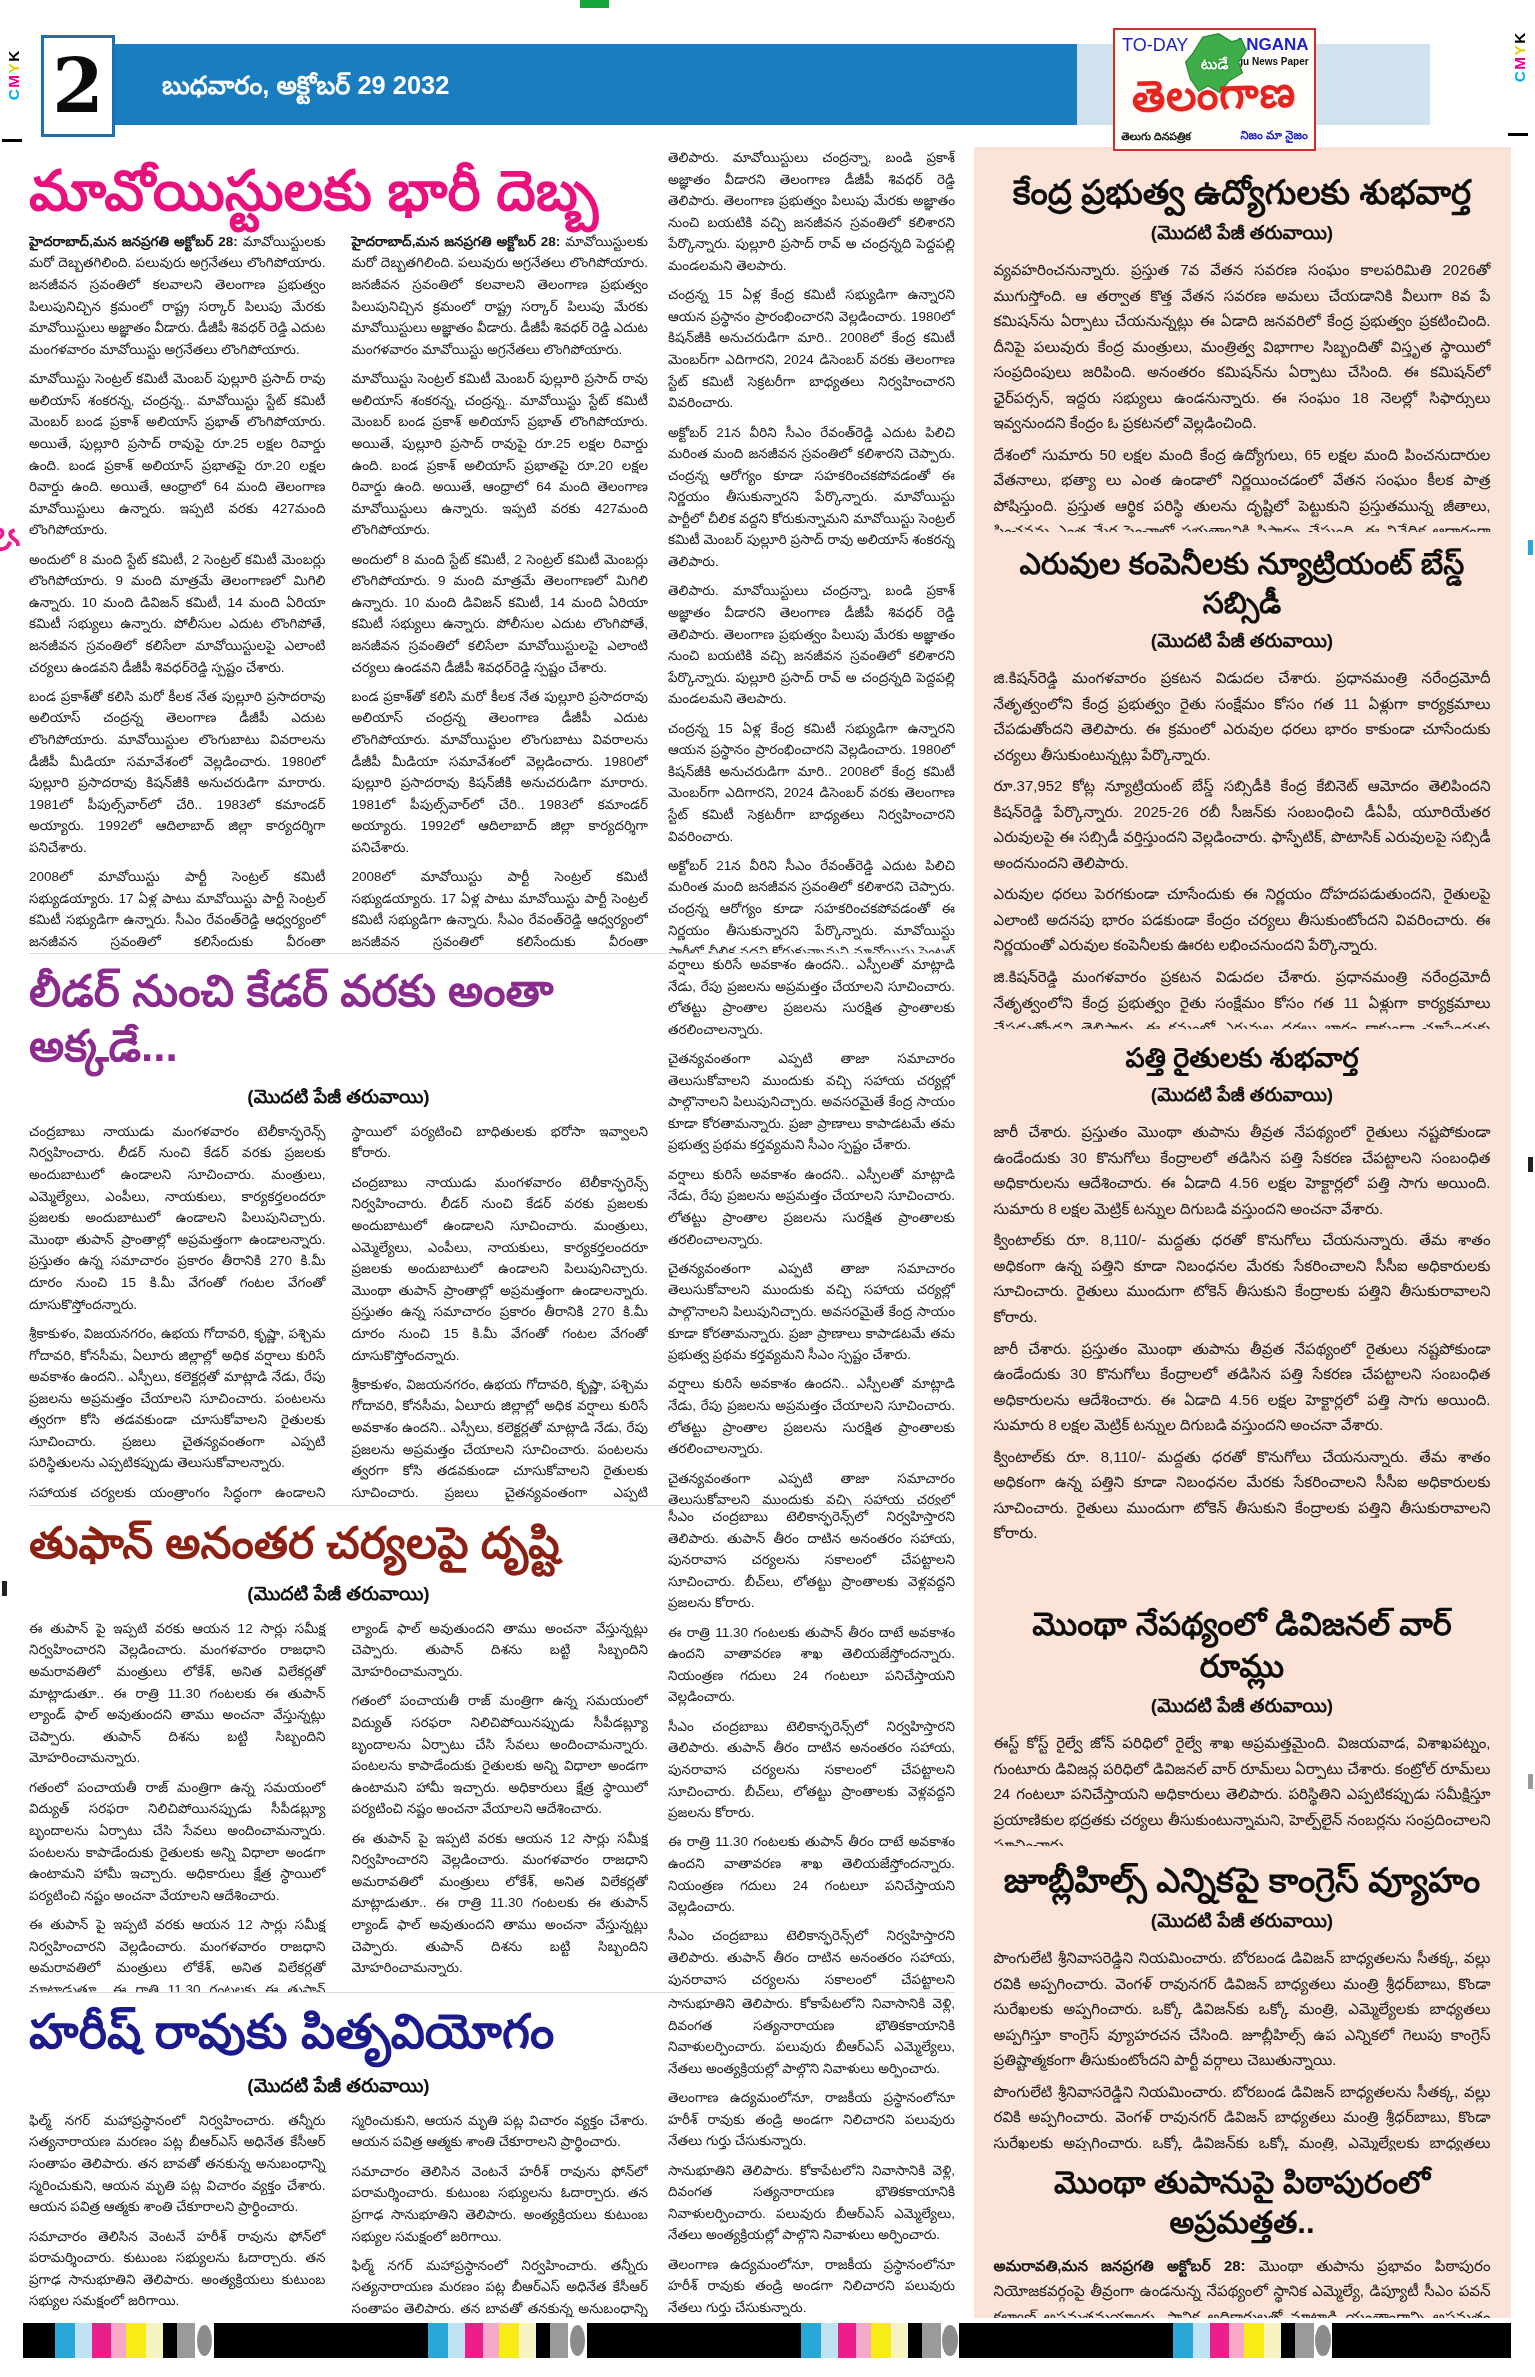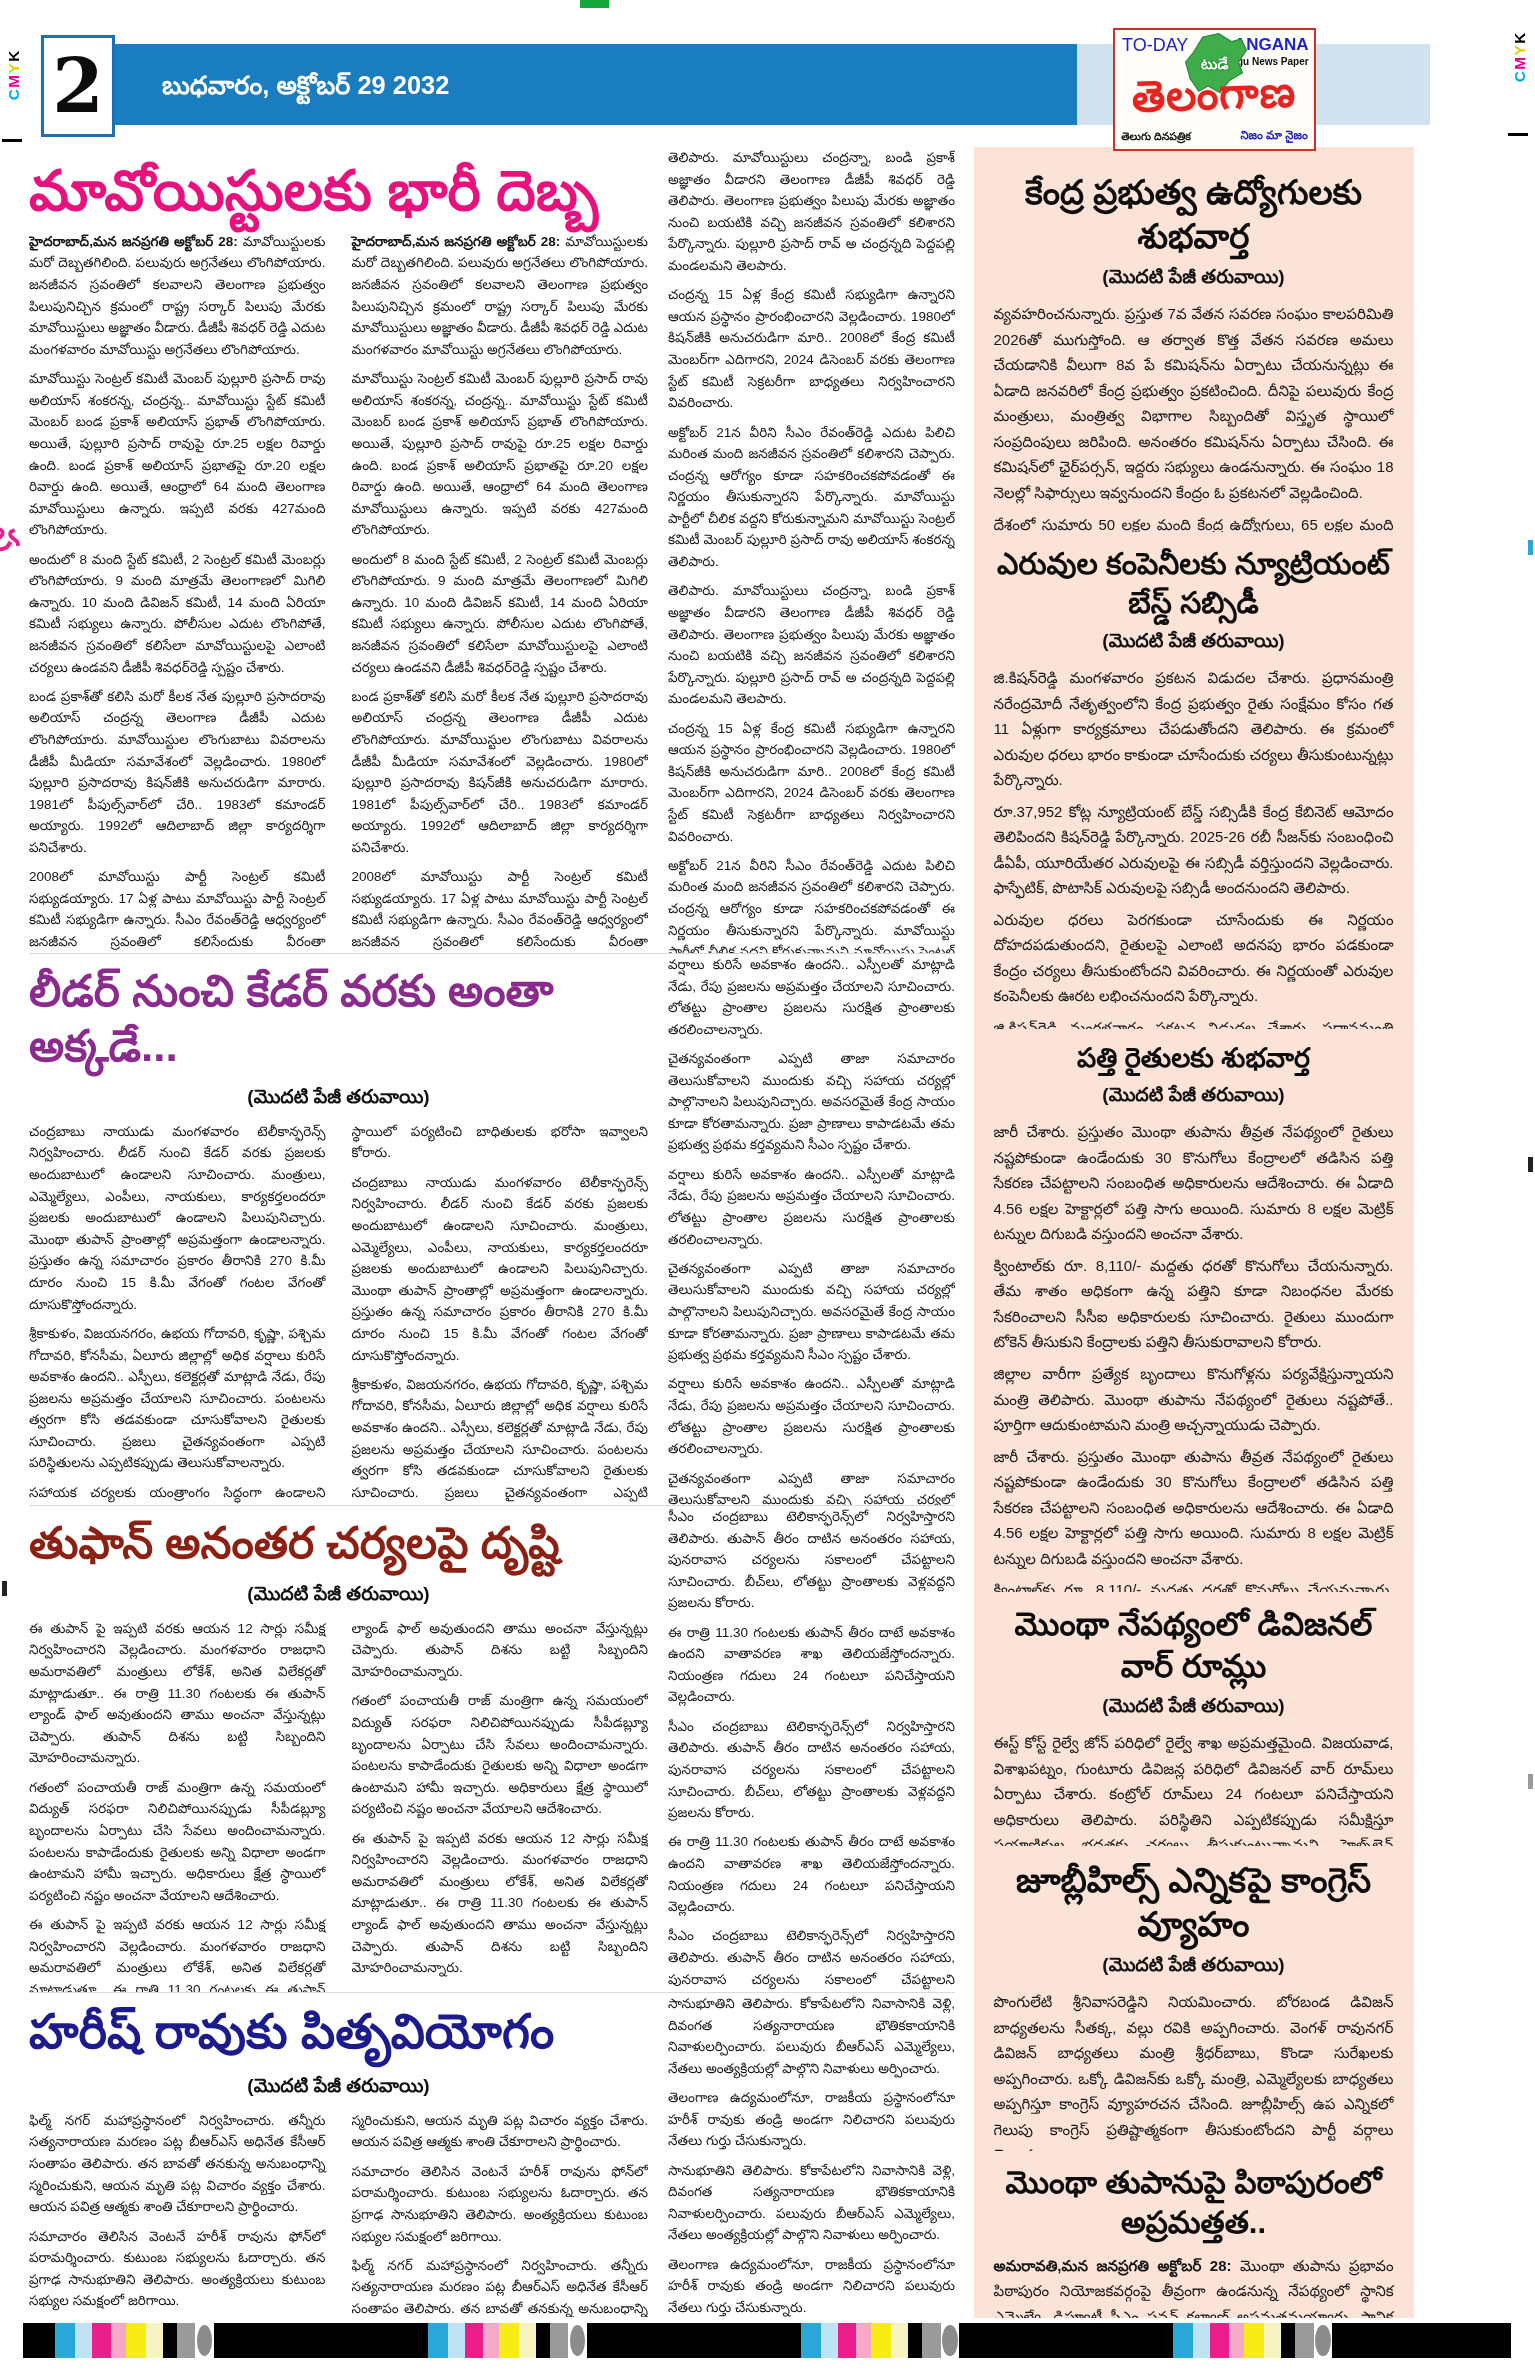--- a/index.html
+++ b/index.html
@@ -56,21 +56,21 @@
   .h-d{font-size:48px;}
   .continued{text-align:center;font-size:19px;font-weight:800;color:#131313;margin:7.7px 0 9.3px;}
   .twocol{column-count:2;column-gap:26px;flex:1;overflow:hidden;}
   .bodytext p{margin:0 0 7.7px;text-align:justify;font-size:13.5px;line-height:1.6;color:#151515;}
   .bodytext b{font-weight:800;}
   .art-a{height:806px;}
   .art-b{height:551px;}
   .art-c{height:486px;}
   .art-d{height:324px;}
   
-  .rail{width:440px;background:#fbe3d7;padding:10.8px 0 0;box-sizing:border-box;height:2171px;overflow:hidden;}
+  .rail{width:537px;background:#fbe3d7;padding:10.8px 0 0;box-sizing:border-box;height:2171px;overflow:hidden;}
   .rart{padding:7.7px 20px 0;box-sizing:border-box;overflow:hidden;}
   .rart h2{margin:4.6px 0 0;text-align:center;font-weight:900;color:#0e0e0e;line-height:1.3;}
   .rh1{font-size:34px;}.rh2{font-size:30px;}.rh3{font-size:27px;}
   .rh4{font-size:32px;}.rh5{font-size:34px;}.rh6{font-size:31px;}
   .railtext p{margin:0 0 6.2px;text-align:justify;font-size:15px;line-height:1.7;color:#161616;}
   .railtext b{font-weight:800;}
   .r1{height:374px;}.r2{height:497px;}.r3{height:563px;}
   .r4{height:254px;}.r5{height:305px;}.r6{height:170px;}
   
   .calbar{position:absolute;left:23px;top:2323px;width:1488px;height:35px;display:flex;overflow:hidden;}
@@ -230,21 +230,20 @@
             <p>జి.కిషన్‌రెడ్డి మంగళవారం ప్రకటన విడుదల చేశారు. ప్రధానమంత్రి నరేంద్రమోదీ నేతృత్వంలోని కేంద్ర ప్రభుత్వం రైతు సంక్షేమం కోసం గత 11 ఏళ్లుగా కార్యక్రమాలు చేపడుతోందని తెలిపారు. ఈ క్రమంలో ఎరువుల ధరలు భారం కాకుండా చూసేందుకు చర్యలు తీసుకుంటున్నట్లు పేర్కొన్నారు.</p>
           </div>
       </div>
 
       <div class="rart r3">
         <h2 class="rh3">పత్తి రైతులకు శుభవార్త</h2>
         <div class="continued">(మొదటి పేజీ తరువాయి)</div>
         <div class="railtext">
             <p>జారీ చేశారు. ప్రస్తుతం మొంథా తుపాను తీవ్రత నేపథ్యంలో రైతులు నష్టపోకుండా ఉండేందుకు 30 కొనుగోలు కేంద్రాలలో తడిసిన పత్తి సేకరణ చేపట్టాలని సంబంధిత అధికారులను ఆదేశించారు. ఈ ఏడాది 4.56 లక్షల హెక్టార్లలో పత్తి సాగు అయింది. సుమారు 8 లక్షల మెట్రిక్ టన్నుల దిగుబడి వస్తుందని అంచనా వేశారు.</p>
             <p>క్వింటాల్‌కు రూ. 8,110/- మద్దతు ధరతో కొనుగోలు చేయనున్నారు. తేమ శాతం అధికంగా ఉన్న పత్తిని కూడా నిబంధనల మేరకు సేకరించాలని సీసీఐ అధికారులకు సూచించారు. రైతులు ముందుగా టోకెన్ తీసుకుని కేంద్రాలకు పత్తిని తీసుకురావాలని కోరారు.</p>
-            <p>జిల్లాల వారీగా ప్రత్యేక బృందాలు కొనుగోళ్లను పర్యవేక్షిస్తున్నాయని మంత్రి తెలిపారు. మొంథా తుపాను నేపథ్యంలో రైతులు నష్టపోతే.. పూర్తిగా ఆదుకుంటామని మంత్రి అచ్చన్నాయుడు చెప్పారు.</p>
             <p>జారీ చేశారు. ప్రస్తుతం మొంథా తుపాను తీవ్రత నేపథ్యంలో రైతులు నష్టపోకుండా ఉండేందుకు 30 కొనుగోలు కేంద్రాలలో తడిసిన పత్తి సేకరణ చేపట్టాలని సంబంధిత అధికారులను ఆదేశించారు. ఈ ఏడాది 4.56 లక్షల హెక్టార్లలో పత్తి సాగు అయింది. సుమారు 8 లక్షల మెట్రిక్ టన్నుల దిగుబడి వస్తుందని అంచనా వేశారు.</p>
             <p>క్వింటాల్‌కు రూ. 8,110/- మద్దతు ధరతో కొనుగోలు చేయనున్నారు. తేమ శాతం అధికంగా ఉన్న పత్తిని కూడా నిబంధనల మేరకు సేకరించాలని సీసీఐ అధికారులకు సూచించారు. రైతులు ముందుగా టోకెన్ తీసుకుని కేంద్రాలకు పత్తిని తీసుకురావాలని కోరారు.</p>
           </div>
       </div>
 
       <div class="rart r4">
         <h2 class="rh4">మొంథా నేపథ్యంలో డివిజనల్ వార్ రూమ్లు</h2>
         <div class="continued">(మొదటి పేజీ తరువాయి)</div>
         <div class="railtext">
             <p>ఈస్ట్ కోస్ట్ రైల్వే జోన్ పరిధిలో రైల్వే శాఖ అప్రమత్తమైంది. విజయవాడ, విశాఖపట్నం, గుంటూరు డివిజన్ల పరిధిలో డివిజనల్ వార్ రూమ్‌లు ఏర్పాటు చేశారు. కంట్రోల్ రూమ్‌లు 24 గంటలూ పనిచేస్తాయని అధికారులు తెలిపారు. పరిస్థితిని ఎప్పటికప్పుడు సమీక్షిస్తూ ప్రయాణికుల భద్రతకు చర్యలు తీసుకుంటున్నామని, హెల్ప్‌లైన్ నంబర్లను సంప్రదించాలని సూచించారు.</p>

